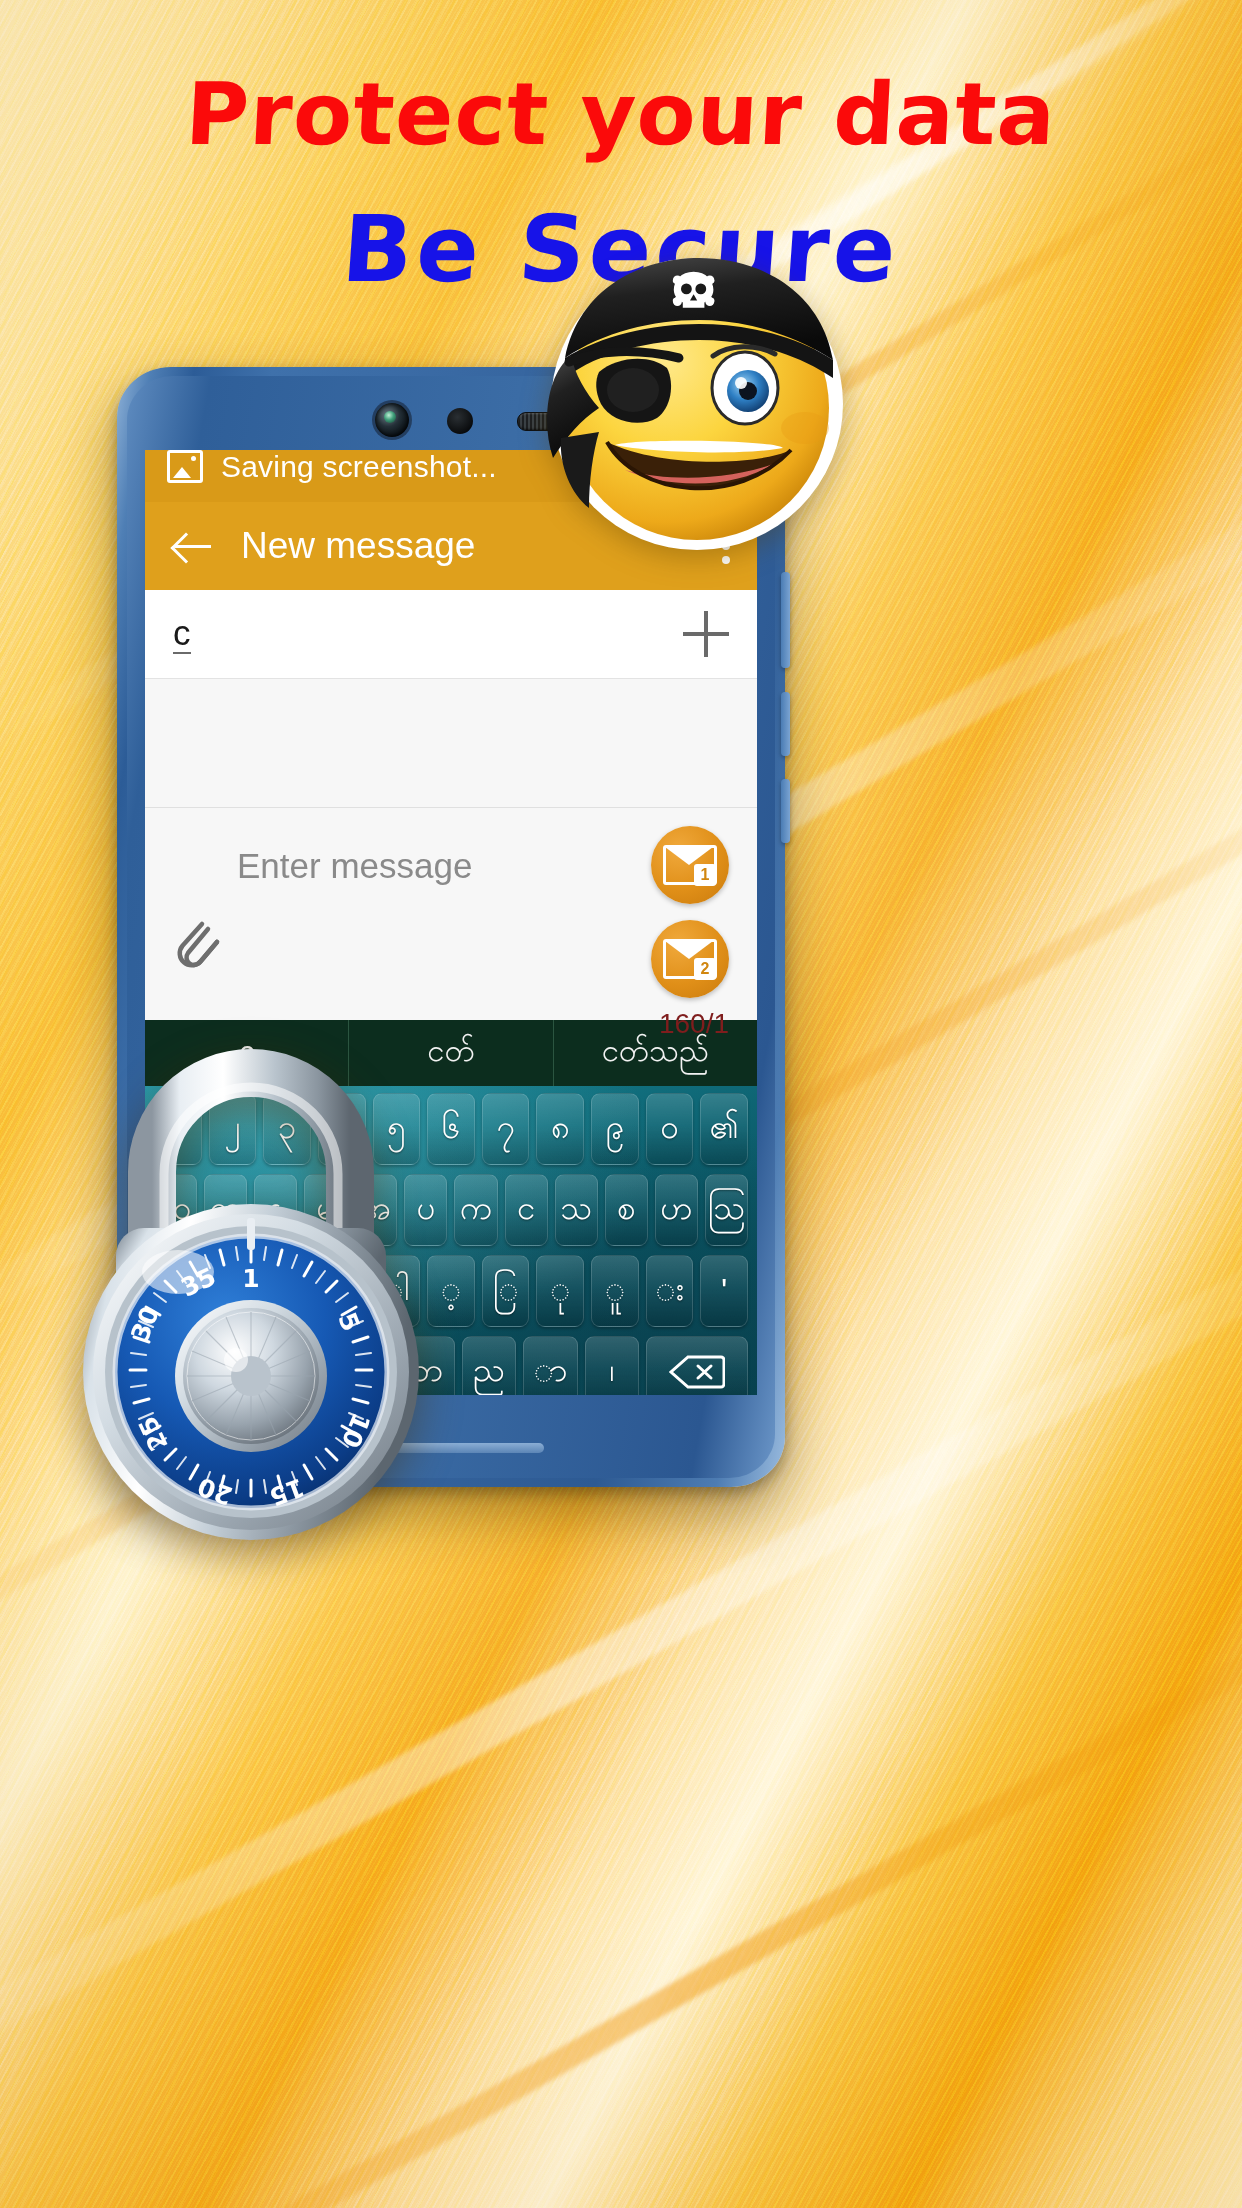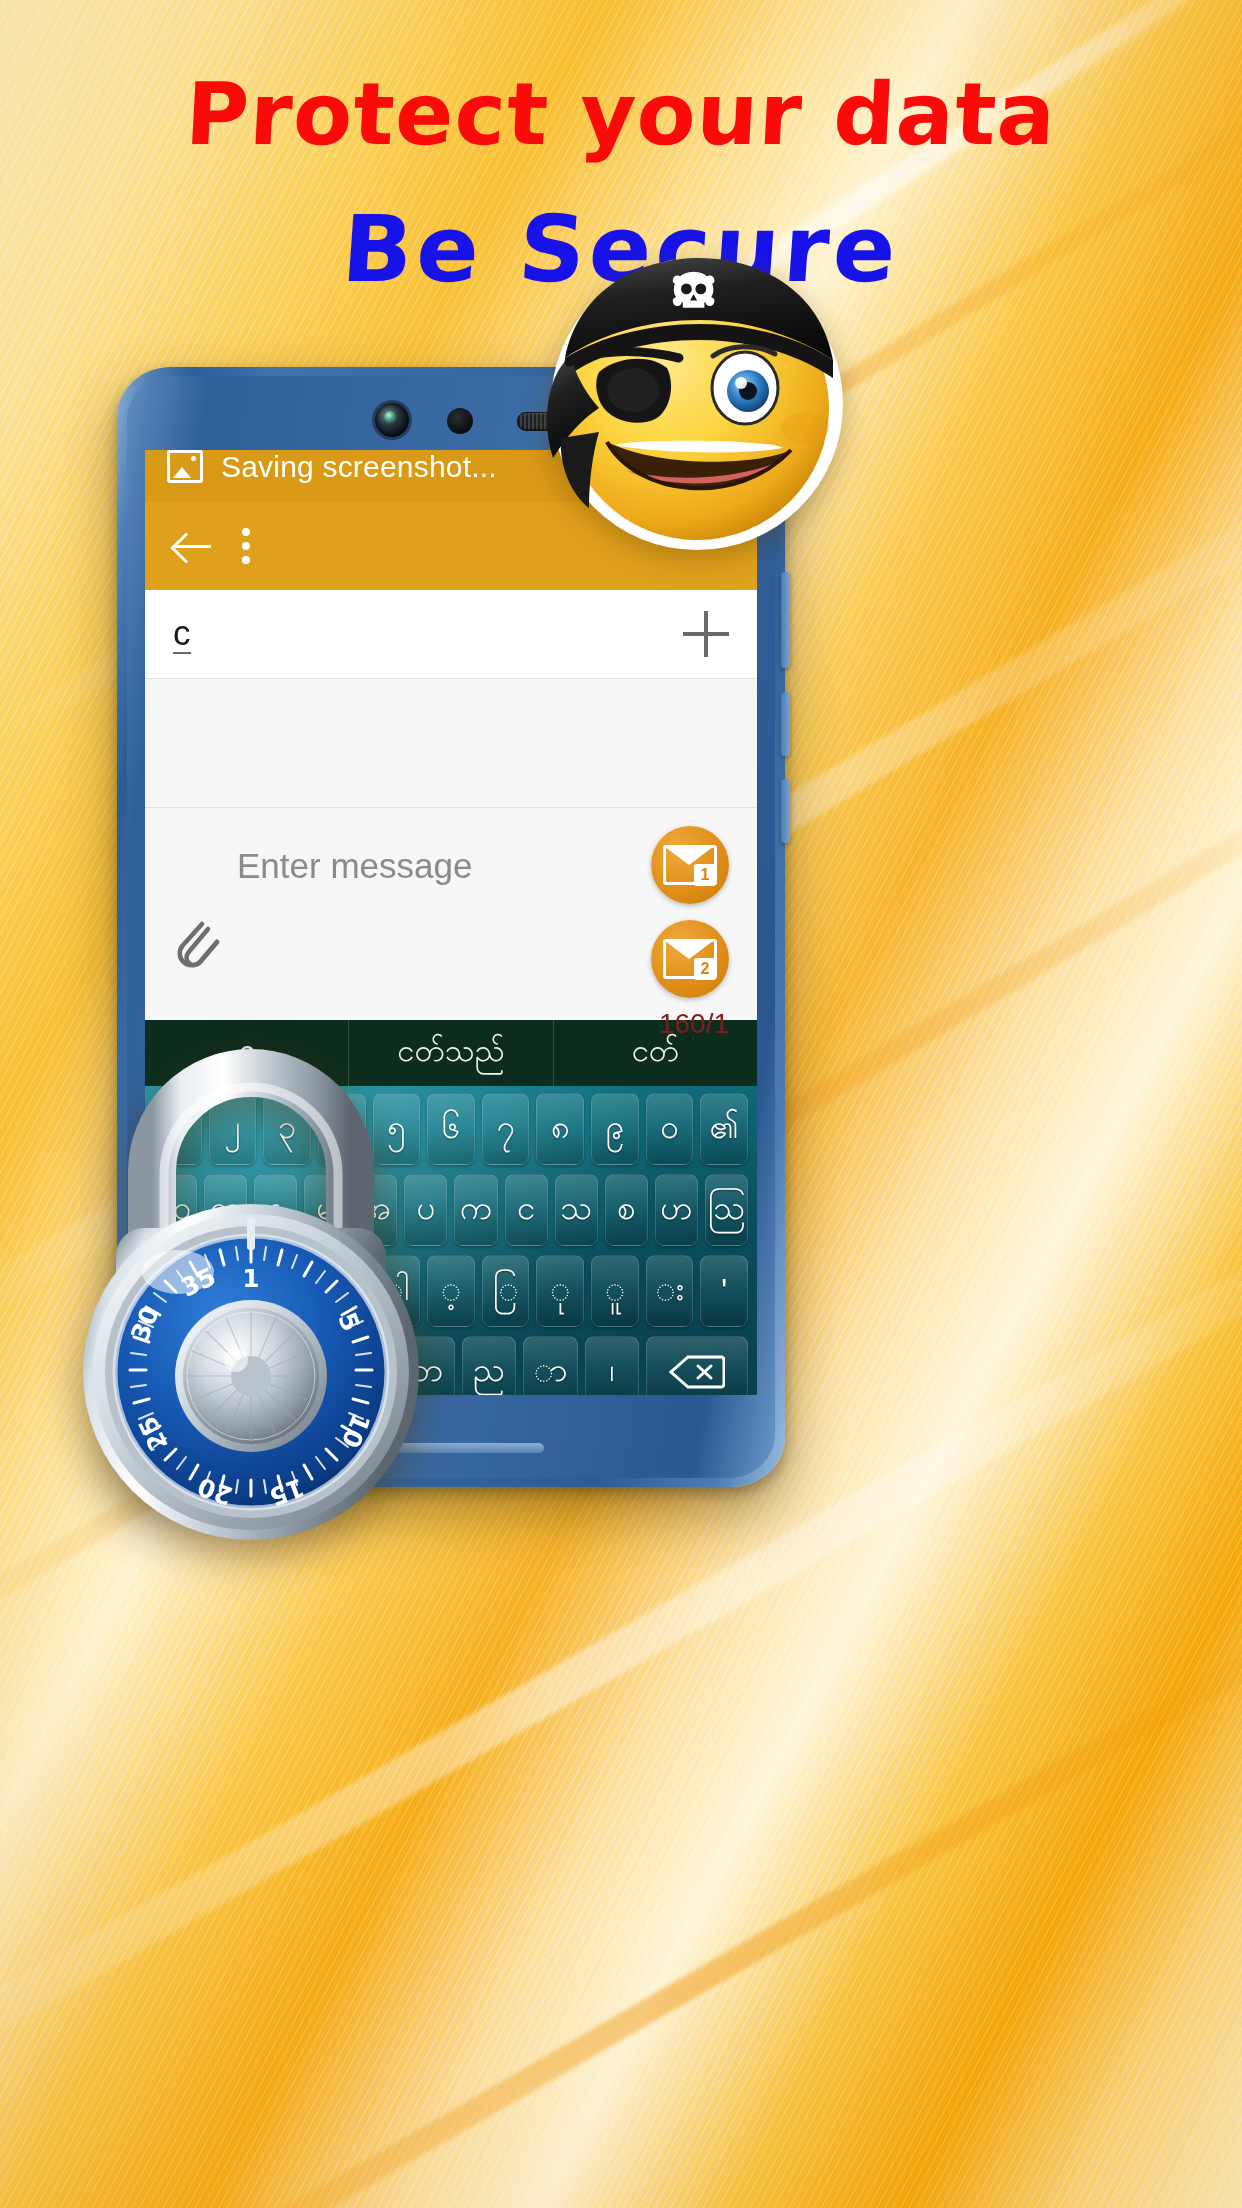--- a/index.html
+++ b/index.html
@@ -278,20 +278,21 @@
 
   <div class="phone-screen">
 
     <div class="notif-bar">
       <span class="notif-ico"></span>
       <span class="notif-txt">Saving screenshot...</span>
     </div>
 
     <div class="app-bar">
       <span class="back-arrow"></span>
+      <span class="app-title">New message</span>
       <span class="kebab">
           <i></i>
           <i></i>
           <i></i>
         </span>
     </div>
 
     <div class="recipient-row">
       <span class="recip-val">c</span>
       <span class="plus"></span>
@@ -319,22 +320,22 @@
           <span class="env-badge">2</span>
         </span>
       </span>
 
       <span class="char-count">160/1</span>
     </div>
 
     <div class="kb">
       <div class="kb-suggest">
         <div>c</div>
+        <div>ငတ်</div>
         <div>ငတ်သည်</div>
-        <div>ငတ်</div>
       </div>
 
       <div class="kb-rows">
 
         <div class="kb-row">
           <span class="key">၁</span>
           <span class="key">၂</span>
           <span class="key">၃</span>
           <span class="key">၄</span>
           <span class="key">၅</span>

